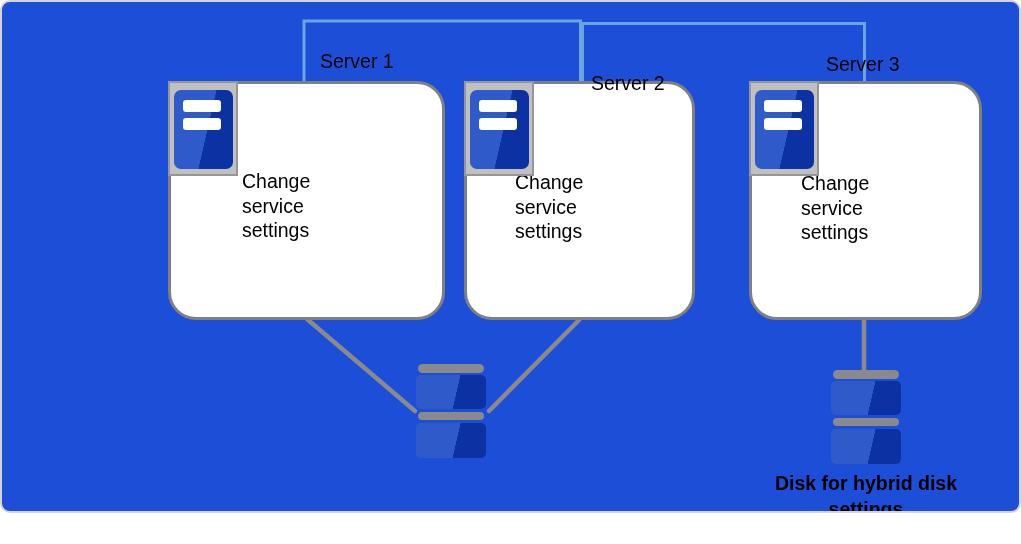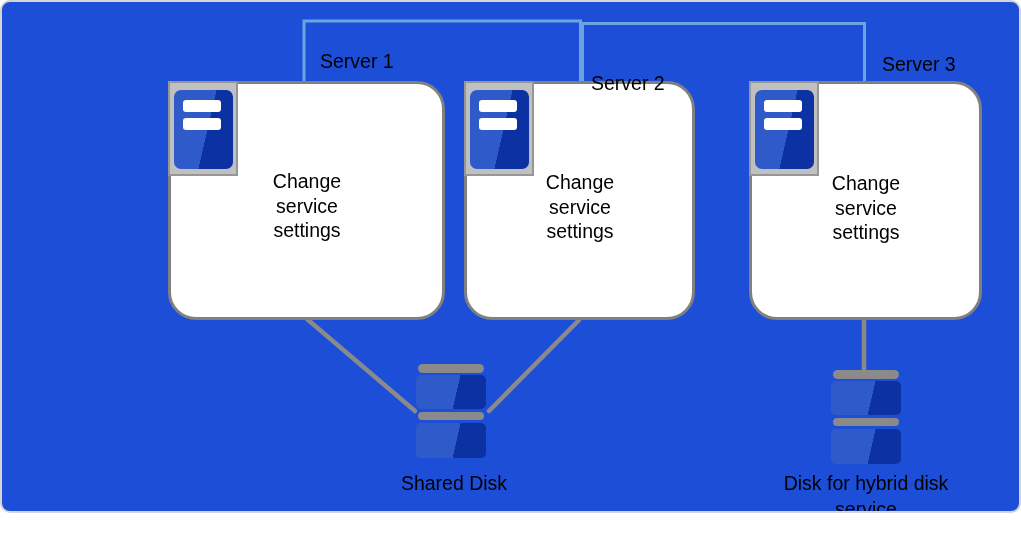--- a/index.html
+++ b/index.html
@@ -50,27 +50,26 @@
 
   .server-label {
     position: absolute;
     font-size: 19.5px;
     line-height: 20px;
     white-space: nowrap;
     z-index: 3;
   }
   .label-1 { left: 318px; top: 49px; }
   .label-2 { left: 589px; top: 51px; margin-top: 20px; }
-  .label-3 { left: 880px; top: 52px; }
+  .label-3 { left: 824px; top: 52px; }
 
   .box-label {
     position: absolute;
     width: 130px;
     top: 167px;
-    text-align: center;
     font-size: 19.5px;
     line-height: 24.5px;
     z-index: 3;
   }
   .text-1 { left: 240px; }
   .text-2 { left: 513px; top: 168px; }
   .text-3 { left: 799px; top: 169px; }
 
   .server-icon {
     position: absolute;
@@ -136,21 +135,21 @@
 
   .disk-caption {
     position: absolute;
     top: 469px;
     text-align: center;
     font-size: 19.5px;
     line-height: 25.5px;
     z-index: 3;
   }
   .caption-shared { left: 292px; width: 320px; }
-  .caption-single { left: 734px; width: 260px; }
+  .caption-single { left: 734px; width: 260px; font-weight: bold; }
   .disk-caption div { white-space: nowrap; }
 </style>
 </head>
 <body>
 
 <div class="canvas">
 
   <svg class="connectors" viewBox="0 0 1021 544" xmlns="http://www.w3.org/2000/svg">
     <path class="lan" d="M 302 83 L 302 19 L 578.5 19 L 578.5 83"></path>
     <path class="lan" d="M 580.5 83 L 580.5 21.5 L 862.5 21.5 L 862.5 83"></path>
@@ -198,20 +197,19 @@
   </div>
 
   <div class="disk-icon disk-single">
     <div class="disk-cap cap-top"></div>
     <div class="disk-platter platter-a"></div>
     <div class="disk-cap cap-mid"></div>
     <div class="disk-platter platter-b"></div>
   </div>
 
   <div class="disk-caption caption-shared">
-    <div>Shared Disk</div>
   </div>
   <div class="disk-caption caption-single">
     <div>Disk for hybrid disk</div>
-    <div>service</div>
+    <div>settings</div>
   </div>
 
 </div>
 
 </body></html>

